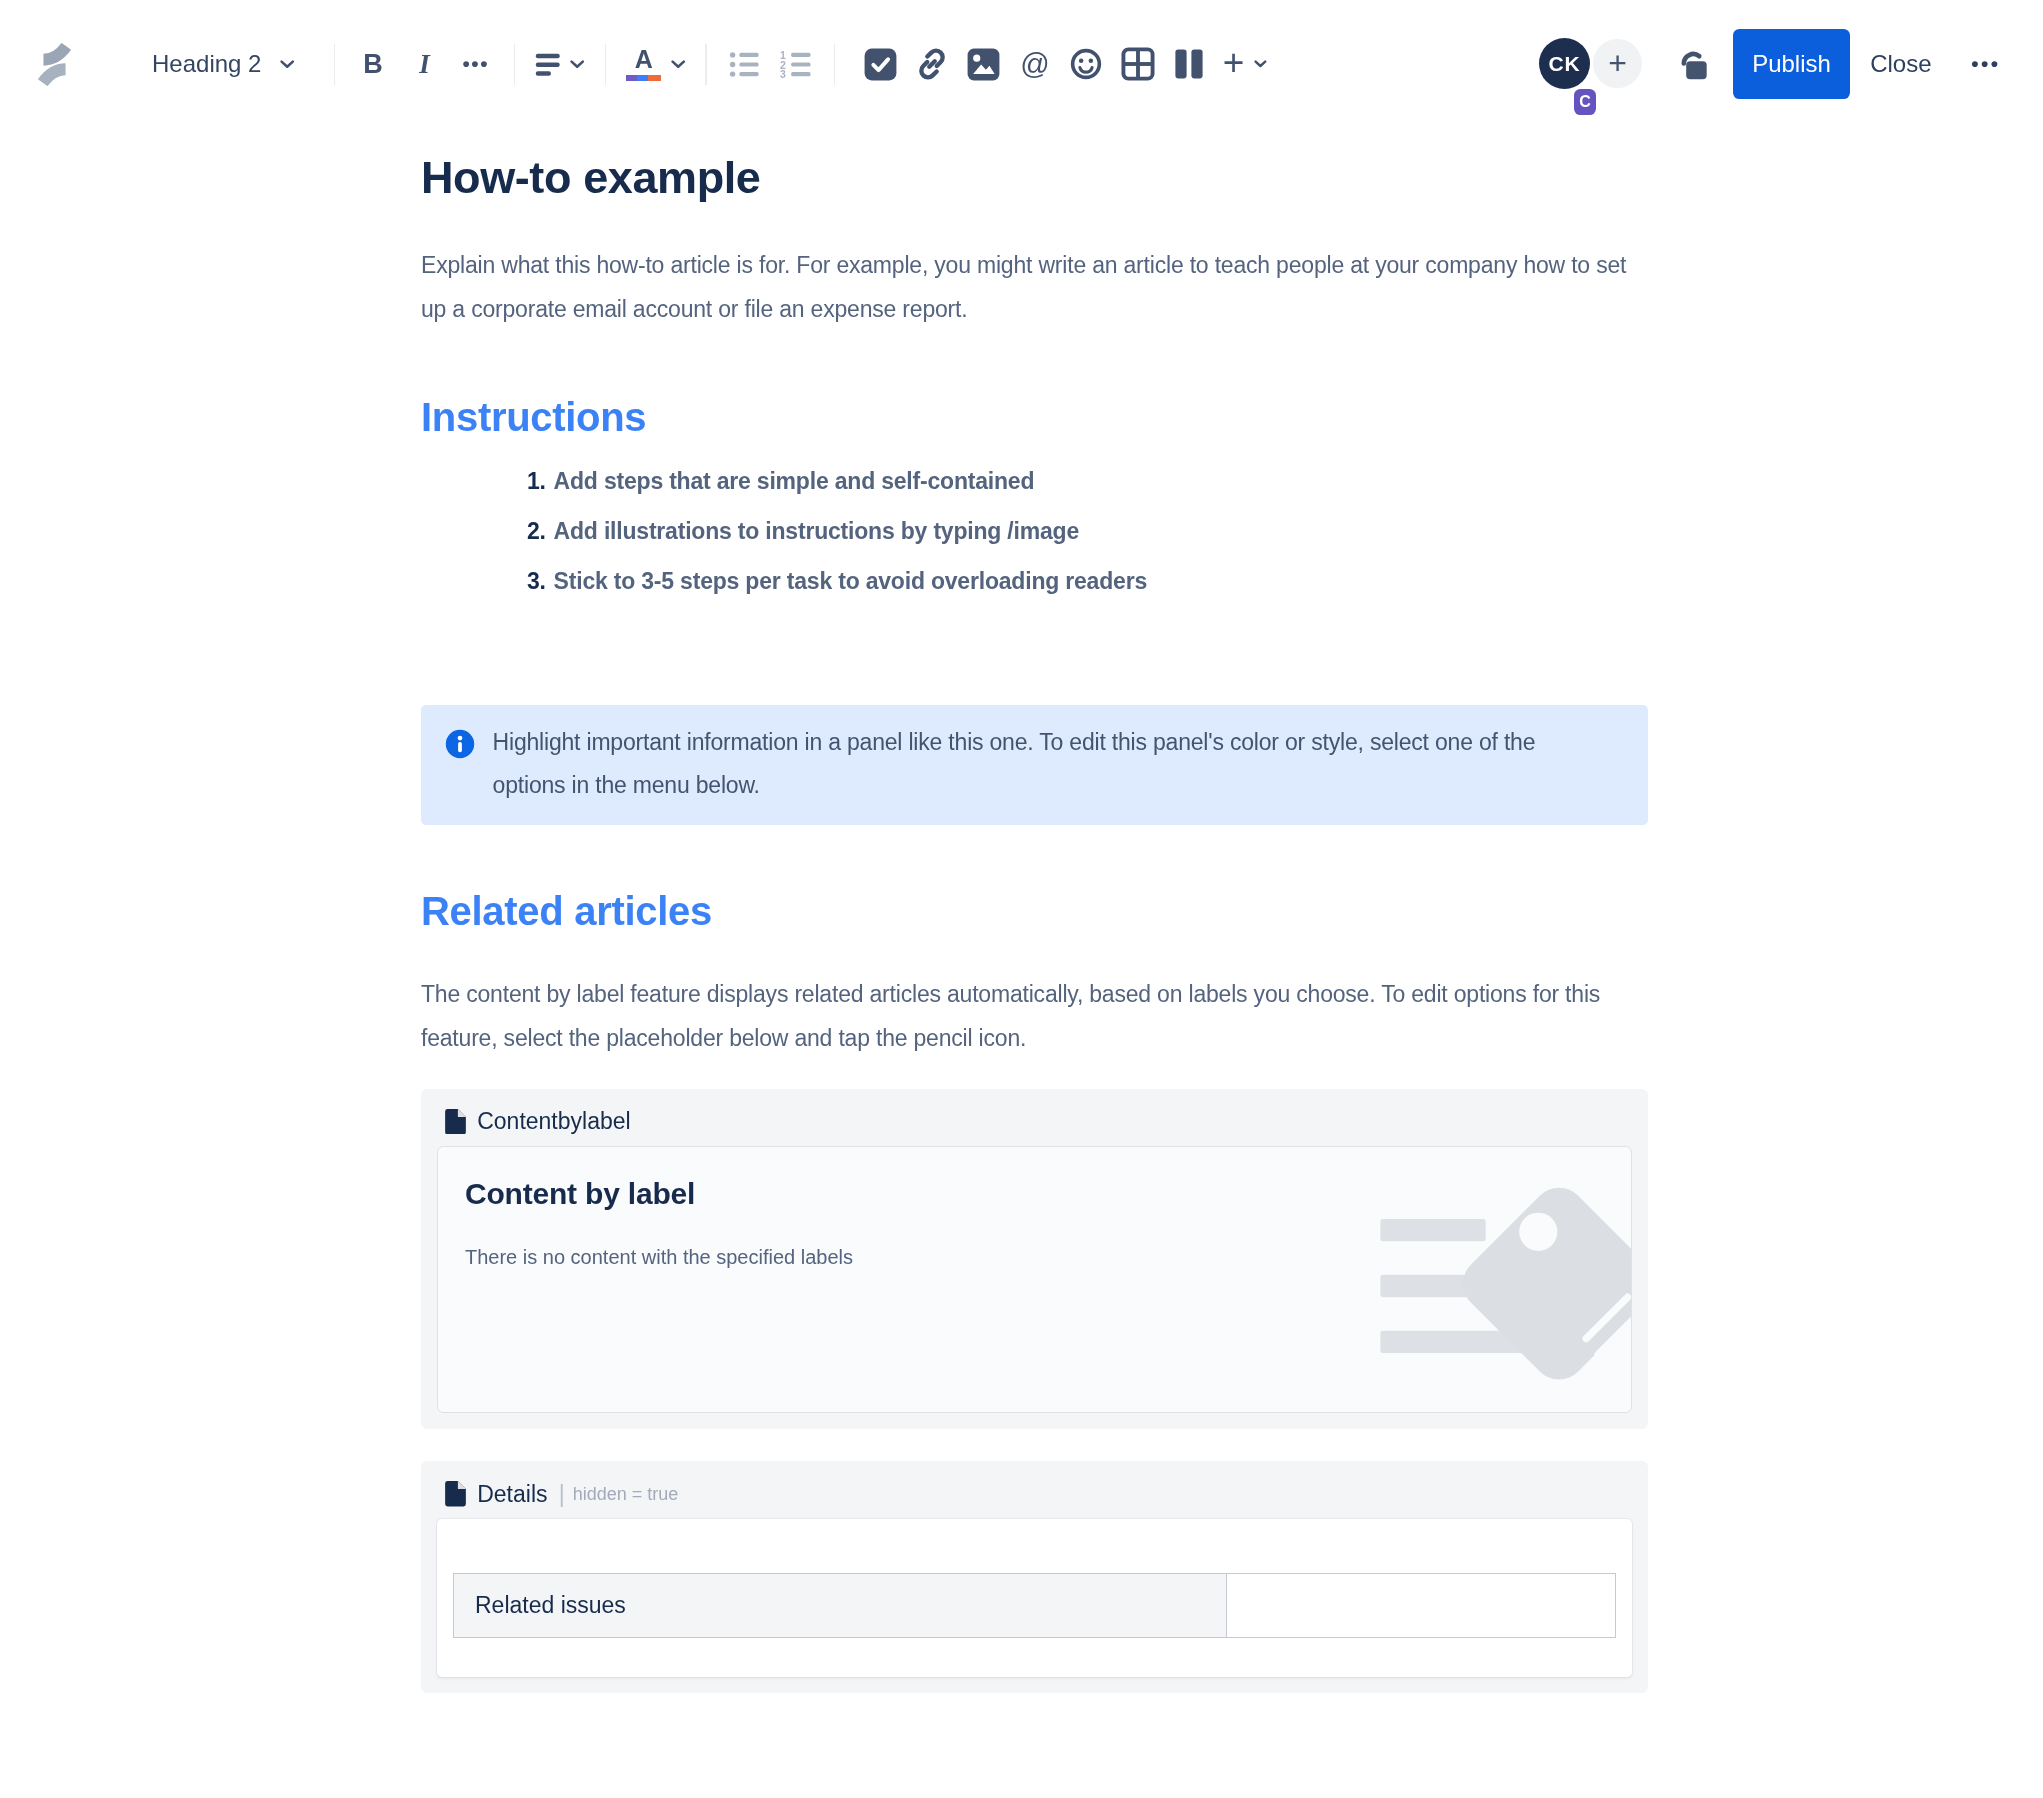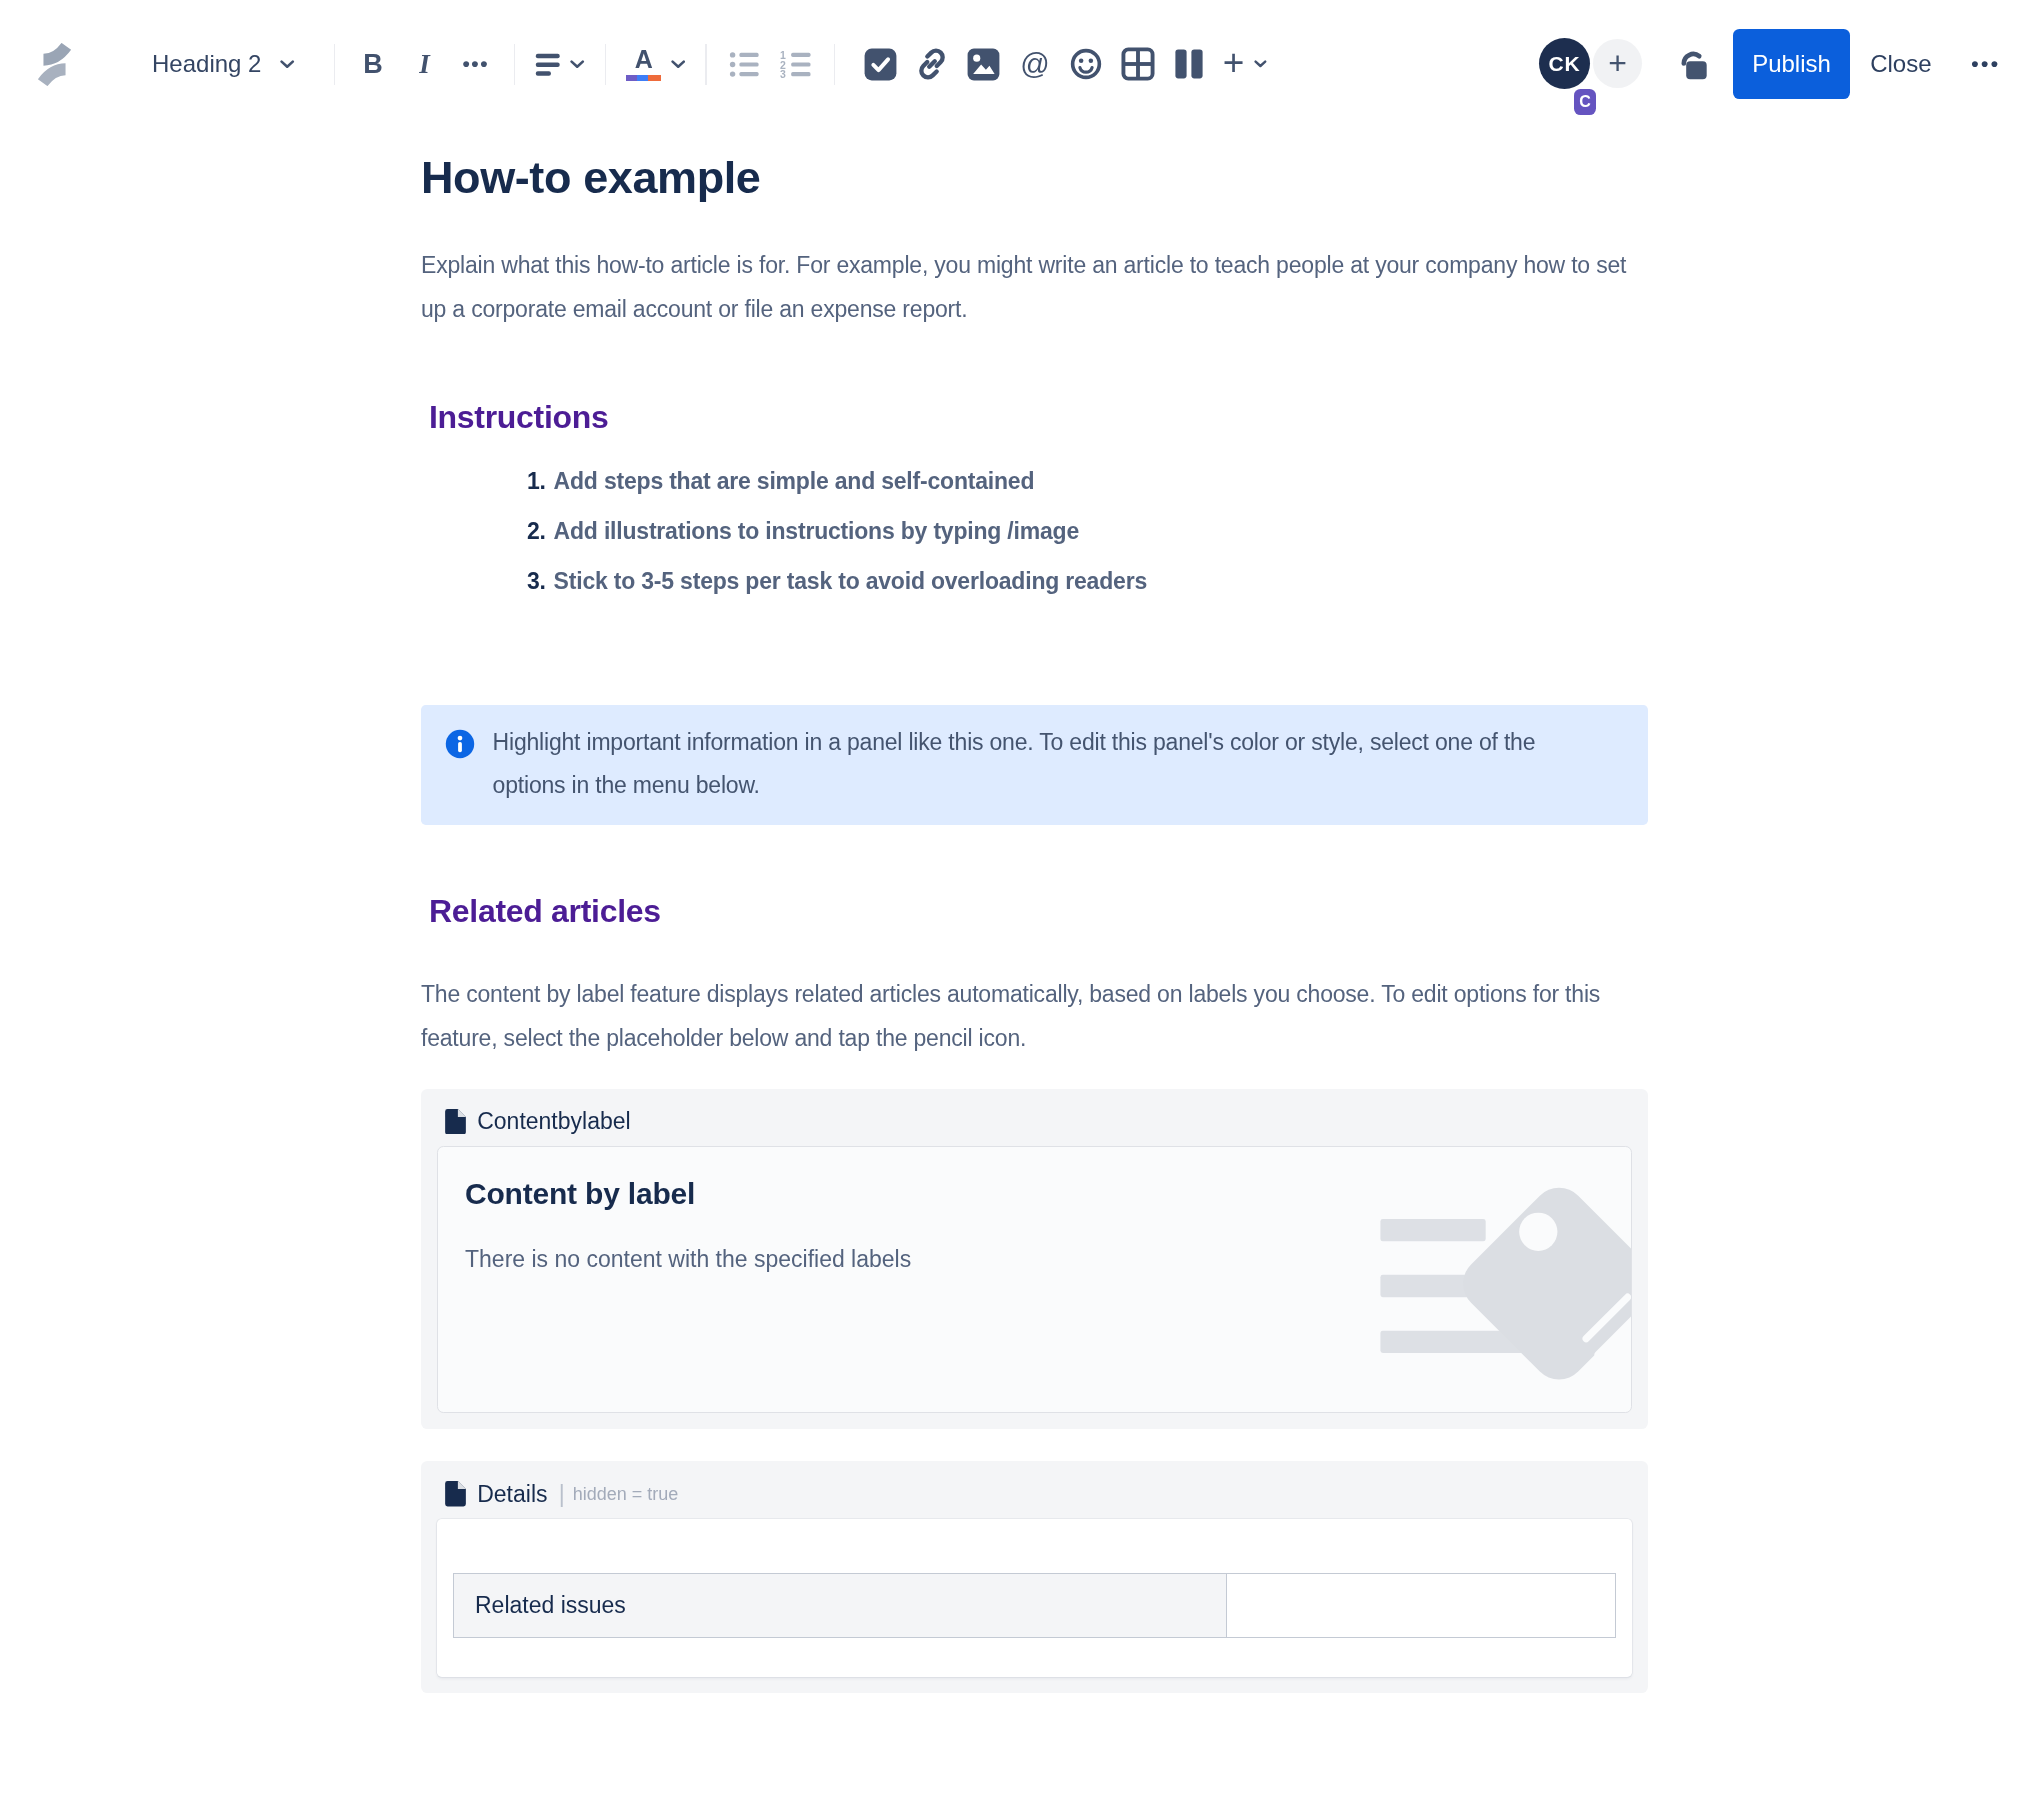--- a/index.html
+++ b/index.html
@@ -45,21 +45,21 @@
             background:#0B5FDC; color:#fff; font-size:24px; display:flex; align-items:center; justify-content:center; }
   .close-btn { position:absolute; left:1859px; top:29px; height:70px; padding:0 11.2px; color:#2E4060;
             font-size:24px; display:flex; align-items:center; }
   .overflow-btn { position:absolute; left:1954px; top:29px; height:70px; width:64px; color:#2E4060;
             font-size:21px; font-weight:700; letter-spacing:2.4px; display:flex; align-items:center; justify-content:center; }
 
   
   .page { position:absolute; top:128px; left:421px; width:1227px; }
   .doc-title { margin:21px 0 0; font-size:45px; line-height:57px; font-weight:600; letter-spacing:-0.4px; color:#172B4D; }
   .para { margin:37px 0 0; font-size:23px; line-height:44px; color:#54637E; letter-spacing:-0.2px; }
-  .h2 { margin:62px 8px 0; font-size:32px; line-height:48px; font-weight:600; letter-spacing:-0.3px; color:#4c1d95; }
+  .h2 { margin:62px 0 0; font-size:40px; line-height:48px; font-weight:600; letter-spacing:-0.3px; color:#3b82f6; }
   .lead { margin:24px 0 0; }
   .steps { margin:17.6px 0 0; padding-left:131px;font-weight:bold; }
   .steps li { font-size:23px; line-height:44px; color:#54637E; letter-spacing:-0.2px; margin-bottom:6.4px; padding-left:1.6px; }
   .steps li::marker { color:#172B4D; }
 
   .info-panel { margin-top:102px; display:flex; align-items:flex-start; background:#DEEBFF; border-radius:4.8px;
                 padding:16px 45px 17.6px 24px; }
   .info-icon { flex:0 0 auto; margin:8px 17.6px 0 0; }
   .info-panel p { margin:0; font-size:23px; line-height:43px; color:#44546F; letter-spacing:-0.2px; }
 
@@ -67,21 +67,21 @@
   .macro.details { margin-top:32px; }
   .macro-header { display:flex; align-items:center; padding:6.4px 0 11.2px 8px; }
   .doc-icon { flex:0 0 auto; margin-right:11.2px; display:flex; }
   .macro-name { font-size:23px; font-weight:500; color:#172B4D; }
   .macro-sep { font-size:23px; color:#B9C0CC; margin:0 8px 0 11.2px; }
   .macro-param { font-size:18px; color:#A3ABBA; }
 
   .cbl-card { position:relative; overflow:hidden; background:#FAFBFC; border:1.6px solid #DFE1E6; border-radius:6.4px;
               height:267px; padding:30px 0 0 27px; }
   .cbl-title { margin:0; font-size:30px; font-weight:600; color:#172B4D; letter-spacing:-0.2px; }
-  .cbl-empty { margin:35px 0 0; font-size:23px; color:#54637E; }
+  .cbl-empty { margin:35px 0 0; font-size:20px; color:#54637E; }
   .cbl-art { position:absolute; right:0; top:21px; }
 
   .details-card { background:#fff; border-radius:4.8px; height:158px; padding:54px 16px 0;
                   box-shadow:0 0 0 0.8px rgba(9,30,66,.06), 0 1.6px 3.2px rgba(9,30,66,.06); }
   .details-table { width:100%; border-collapse:collapse; }
   .details-table td { border:1.6px solid #C4CAD4; height:64px; font-size:23px; }
   .details-table td.cell-label { background:#F4F5F7; width:66.5%; padding-left:21px; color:#172B4D; }
   .details-table td.cell-value { background:#fff; }
 
   svg { display:block; }

